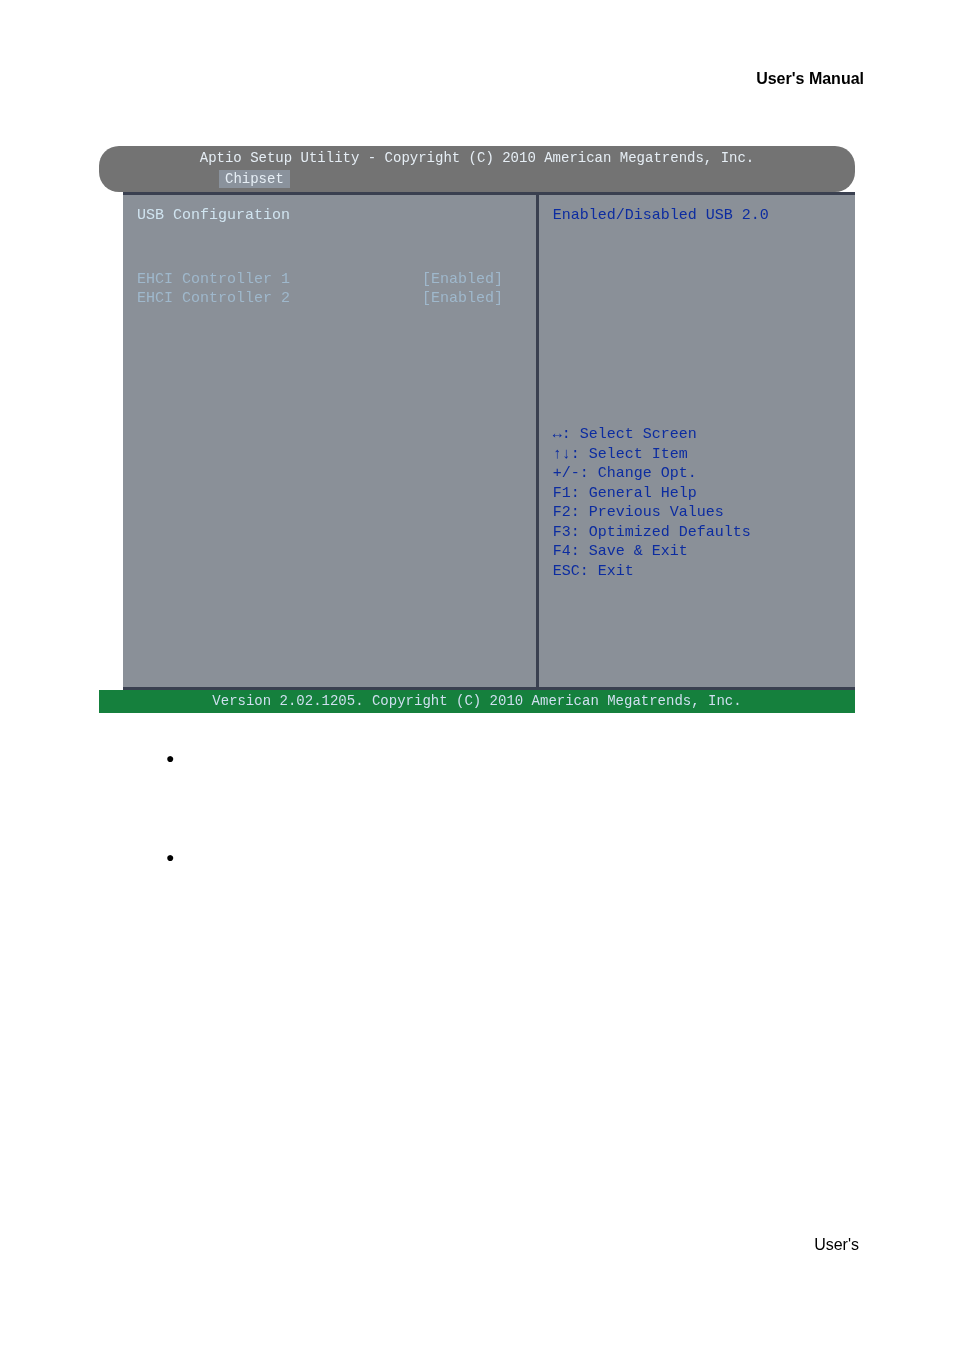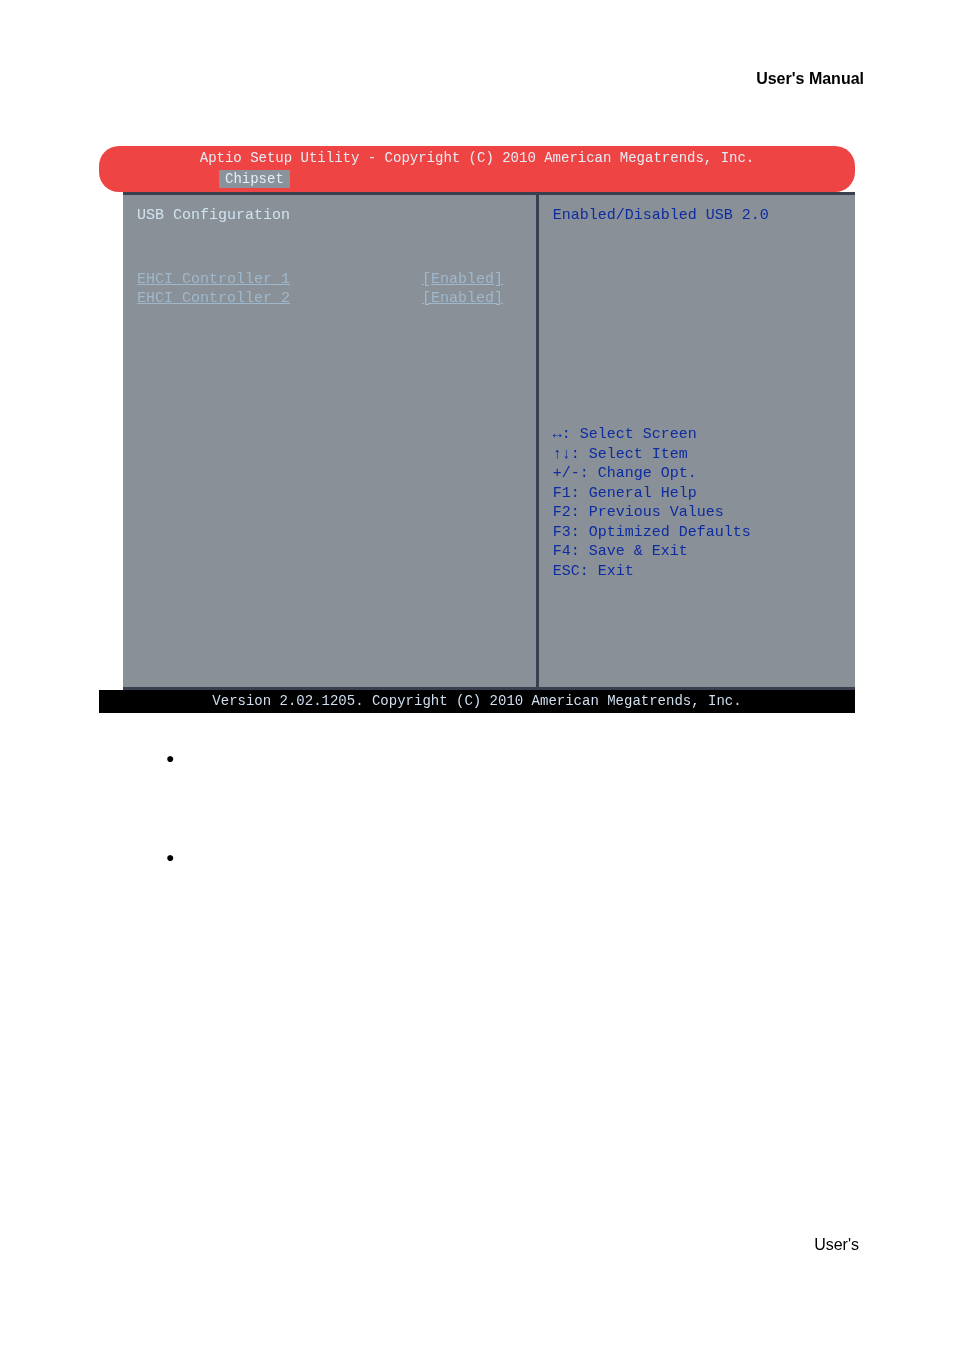--- a/index.html
+++ b/index.html
@@ -24,21 +24,21 @@
   }
   .bios-frame {
     width: 756px;
     margin: 0 auto 36px auto;
     font-family: "Courier New", monospace;
     font-size: 15px;
     line-height: 1.25;
     color: #c0d5e0;
   }
   .bios-top {
-    background: #ef4444;
+    background: #737373;
     color: #e6eef5;
     text-align: left;
     padding: 4px 0 0 0;
     border-radius: 20px;
   }
   .bios-title {
     text-align: center;
     font-size: 14px;
   }
   .tab-row {
@@ -73,28 +73,27 @@
     color: #0c2ca0;
   }
   .section-title {
     color: #d0e4f0;
     font-size: 15px;
   }
   .opt-row {
     display: flex;
     color: #9fb8cc;
     font-size: 15px;
-    text-decoration: underline;
   }
   .opt-label { width: 285px; }
   .opt-value { }
   .help-block { margin-top: 0; }
   .nav-block { margin-top: 200px; line-height: 1.3; font-size: 15px; }
   .bios-footer {
-    background: #000000;
+    background: #15803d;
     color: #d0dff0;
     text-align: center;
     font-size: 14px;
     padding: 3px 0;
   }
   .bullet-section {
     margin: 0 80px 0 106px;
     font-size: 15px;
     line-height: 1.5;
     min-height: 150px;

